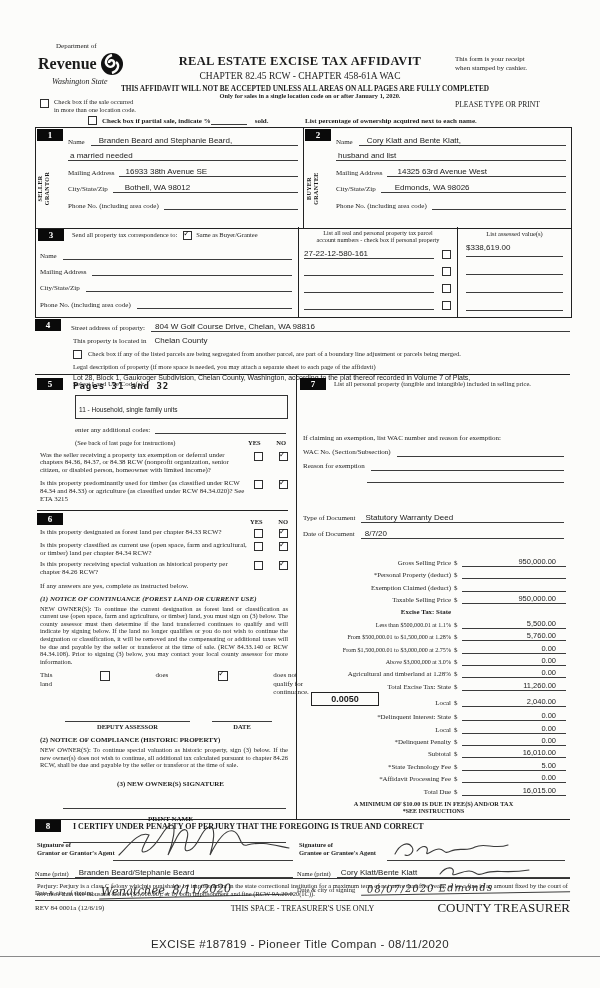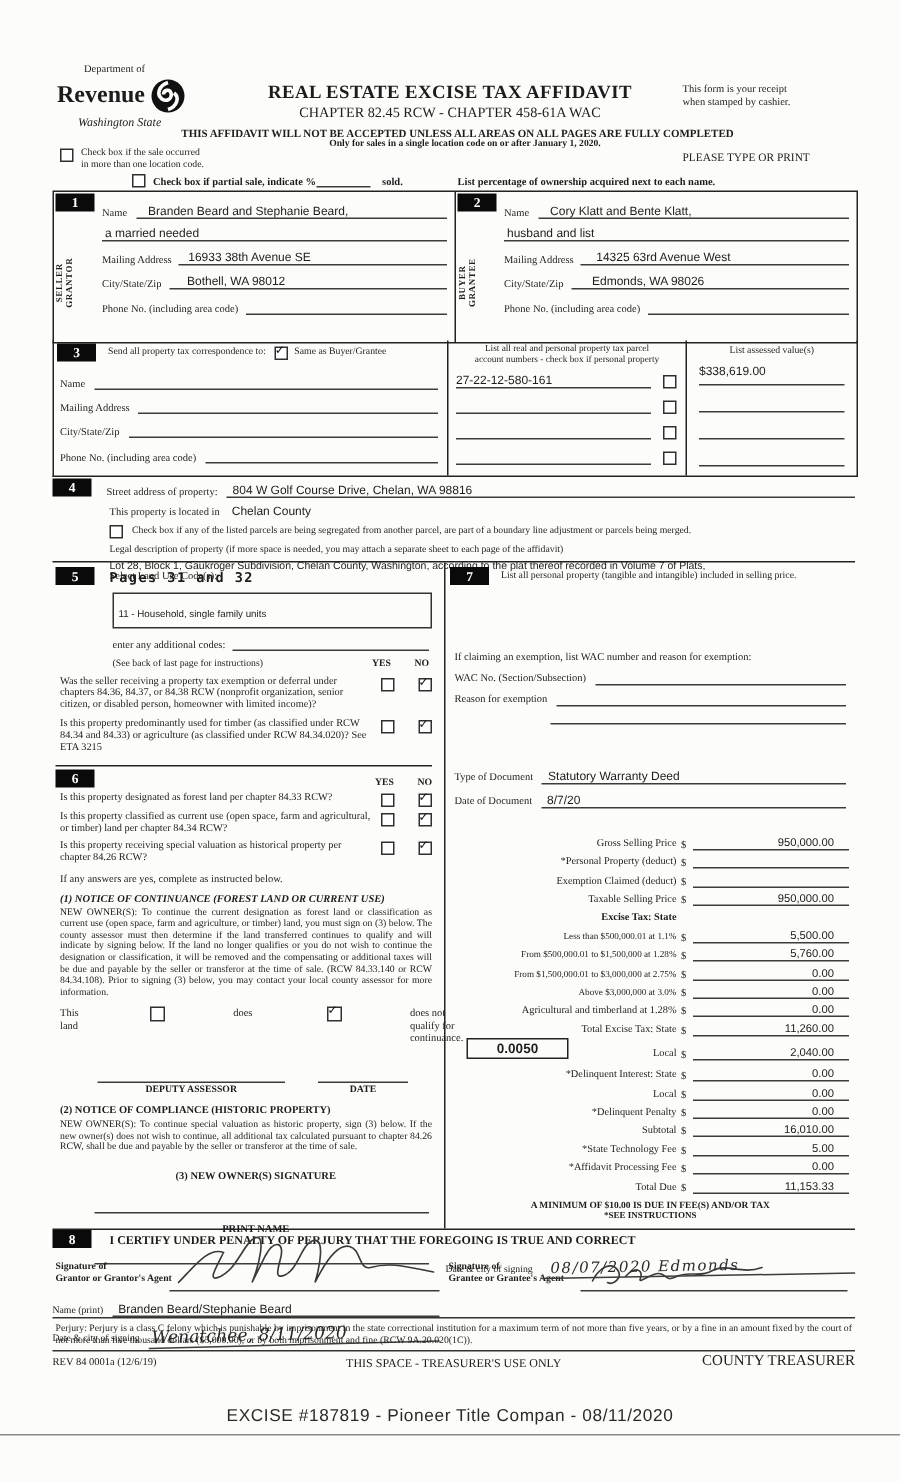--- a/index.html
+++ b/index.html
@@ -433,21 +433,21 @@
             <span class="tv">5.00</span>
         </div>
         <div class="taxrow">
           <span class="tl">*Affidavit Processing Fee</span>
             <span class="dol">$</span>
             <span class="tv">0.00</span>
         </div>
         <div class="taxrow">
           <span class="tl">Total Due</span>
             <span class="dol">$</span>
-            <span class="tv">11,153.33</span>
+            <span class="tv">16,015.00</span>
         </div>
       </div>
       <div class="ctr b" style="font-size:6.3px;margin-top:4px;">A MINIMUM OF $10.00 IS DUE IN FEE(S) AND/OR TAX</div>
       <div class="ctr b" style="font-size:6px;margin-top:1px;">*SEE INSTRUCTIONS</div>
     </div>
   </div>
 
   <div class="abs" style="left:35px;top:820px;width:535px;">
     <div style="display:flex;align-items:center;">
       <div class="badge">8</div>
@@ -477,33 +477,40 @@
 
       <div style="flex:1;position:relative;">
         <div class="ser65 b" style="position:absolute;left:2px;top:6px;">
           <div>Signature of</div>
           <div>Grantee or Grantee's Agent</div>
         </div>
         <svg class="sig abs" style="left:95px;top:2px;" width="120" height="24" viewBox="0 0 120 24">
           <path d="M3 17 C 8 7, 16 4, 20 10 C 23 15, 17 20, 13 18 M 25 14 C 31 7, 37 9, 35 15 C 33 20, 41 12, 47 12 C 53 12, 51 18, 59 14 C 67 10, 75 15, 83 10 C 93 5, 102 13, 116 8"></path>
         </svg>
         <div class="ul abs" style="left:90px;top:25px;width:178px;height:0;"></div>
+        <div style="display:flex;align-items:flex-end;margin-top:33px;position:relative;">
+          <span class="ser65" style="white-space:nowrap;margin-right:6px;">Name (print)</span>
+          <span class="ul val" style="flex:1;padding-left:4px;">Cory Klatt/Bente Klatt</span>
+          <svg class="sig abs" style="left:140px;top:-6px;" width="95" height="18" viewBox="0 0 95 18">
+            <path d="M3 12 C 10 3, 18 5, 16 11 C 14 16, 24 9, 32 9 C 40 9, 38 15, 48 11 C 58 7, 68 12, 92 8"></path>
+          </svg>
+        </div>
         <div style="display:flex;align-items:flex-end;margin-top:4px;">
           <span class="ser65" style="white-space:nowrap;margin-right:6px;">Date &amp; city of signing</span>
           <span class="ul hand" style="flex:1;padding-left:6px;font-size:10px;transform:rotate(-1deg);letter-spacing:1px;">08/07/2020   Edmonds</span>
         </div>
       </div>
     </div>
   </div>
 
   <div class="abs" style="left:35px;top:878px;width:535px;border-top:1px solid #333;padding-top:3px;">
     <div class="ser65" style="text-align:justify;padding:0 2px;">Perjury: Perjury is a class C felony which is punishable by imprisonment in the state correctional institution for a maximum term of not more than five years, or by a fine in an amount fixed by the court of not more than five thousand dollars ($5,000.00), or by both imprisonment and fine (RCW 9A.20.020(1C)).</div>
   </div>
   <div class="abs" style="left:35px;top:900px;width:535px;border-top:1px solid #333;padding-top:3px;display:flex;align-items:center;">
     <span class="ser7" style="width:140px;">REV 84 0001a (12/6/19)</span>
     <span class="ctr" style="flex:1;font-size:8px;">THIS SPACE - TREASURER'S USE ONLY</span>
-    <span class="rt ser7" style="width:140px;font-size:10px;">COUNTY TREASURER</span>
+    <span class="rt ser7" style="width:140px;font-size:13px;">COUNTY TREASURER</span>
   </div>
 
   <div class="abs ctr sans" style="left:0;top:938px;width:600px;font-size:11.5px;letter-spacing:.4px;color:#2a2a2a;">EXCISE #187819 - Pioneer Title Compan - 08/11/2020</div>
   <div class="abs" style="left:0;top:956px;width:600px;border-top:1.3px solid #8a8a8a;"></div>
 
 </div>
 
 </body></html>

